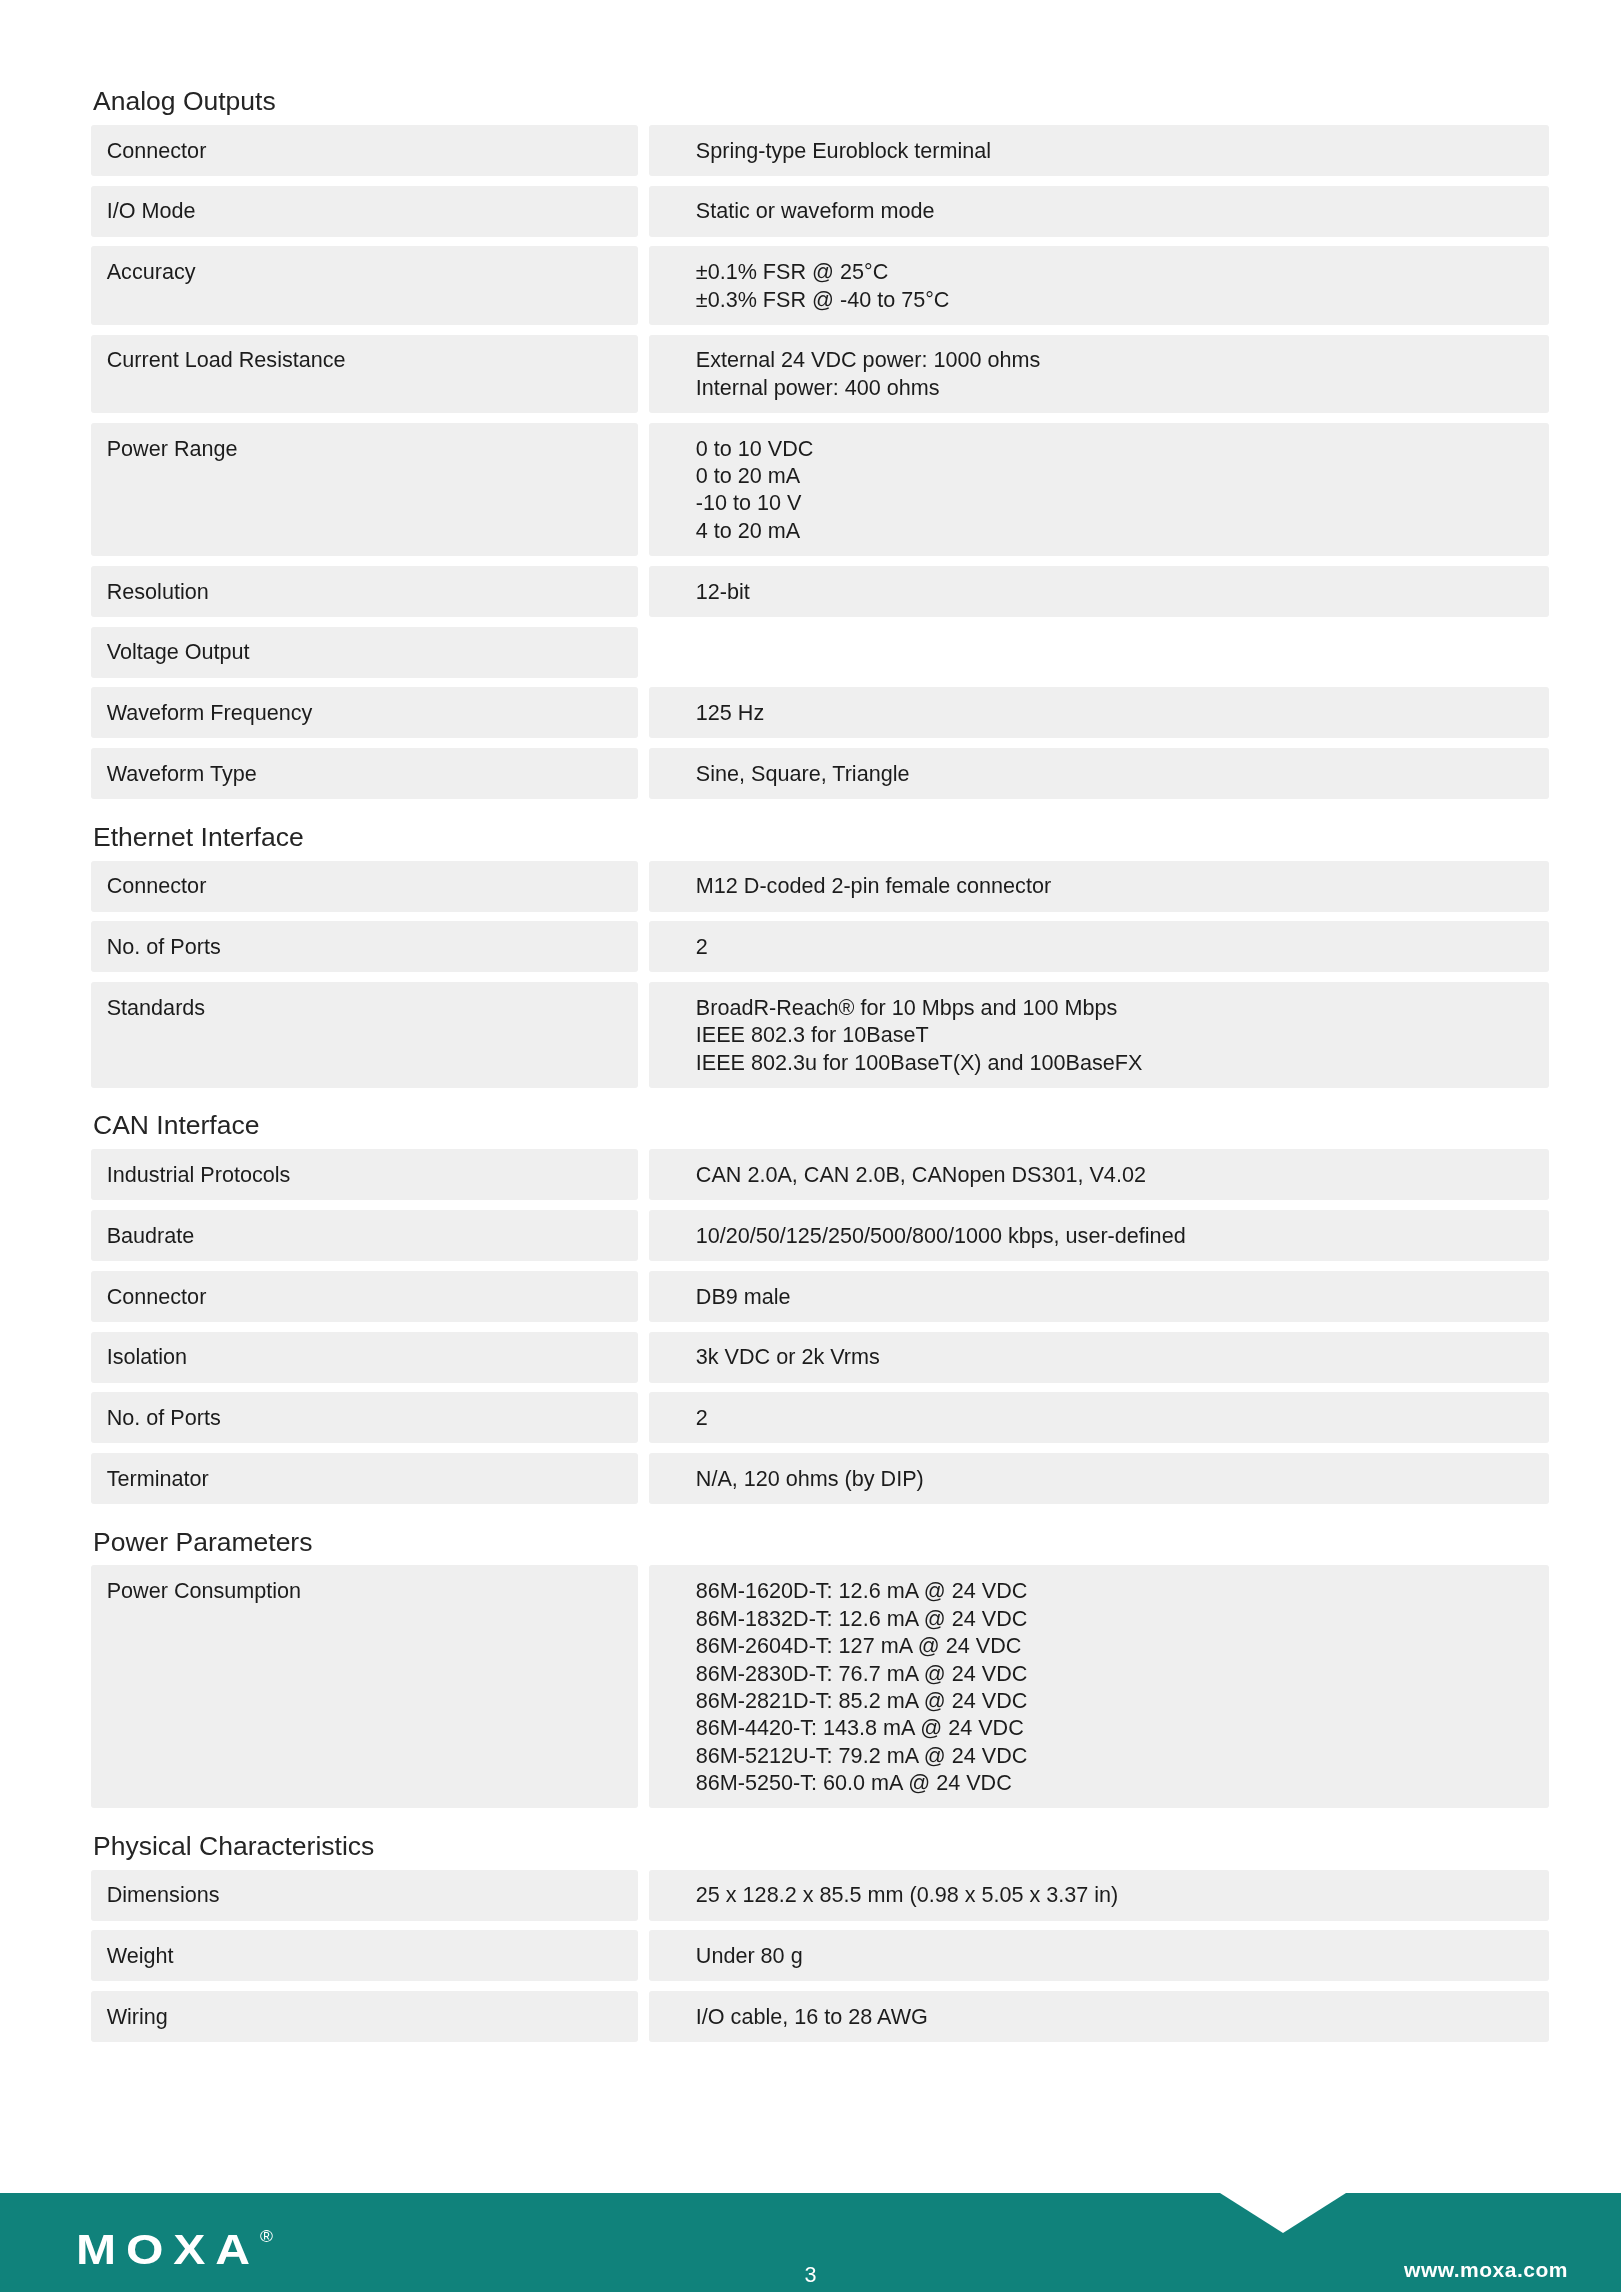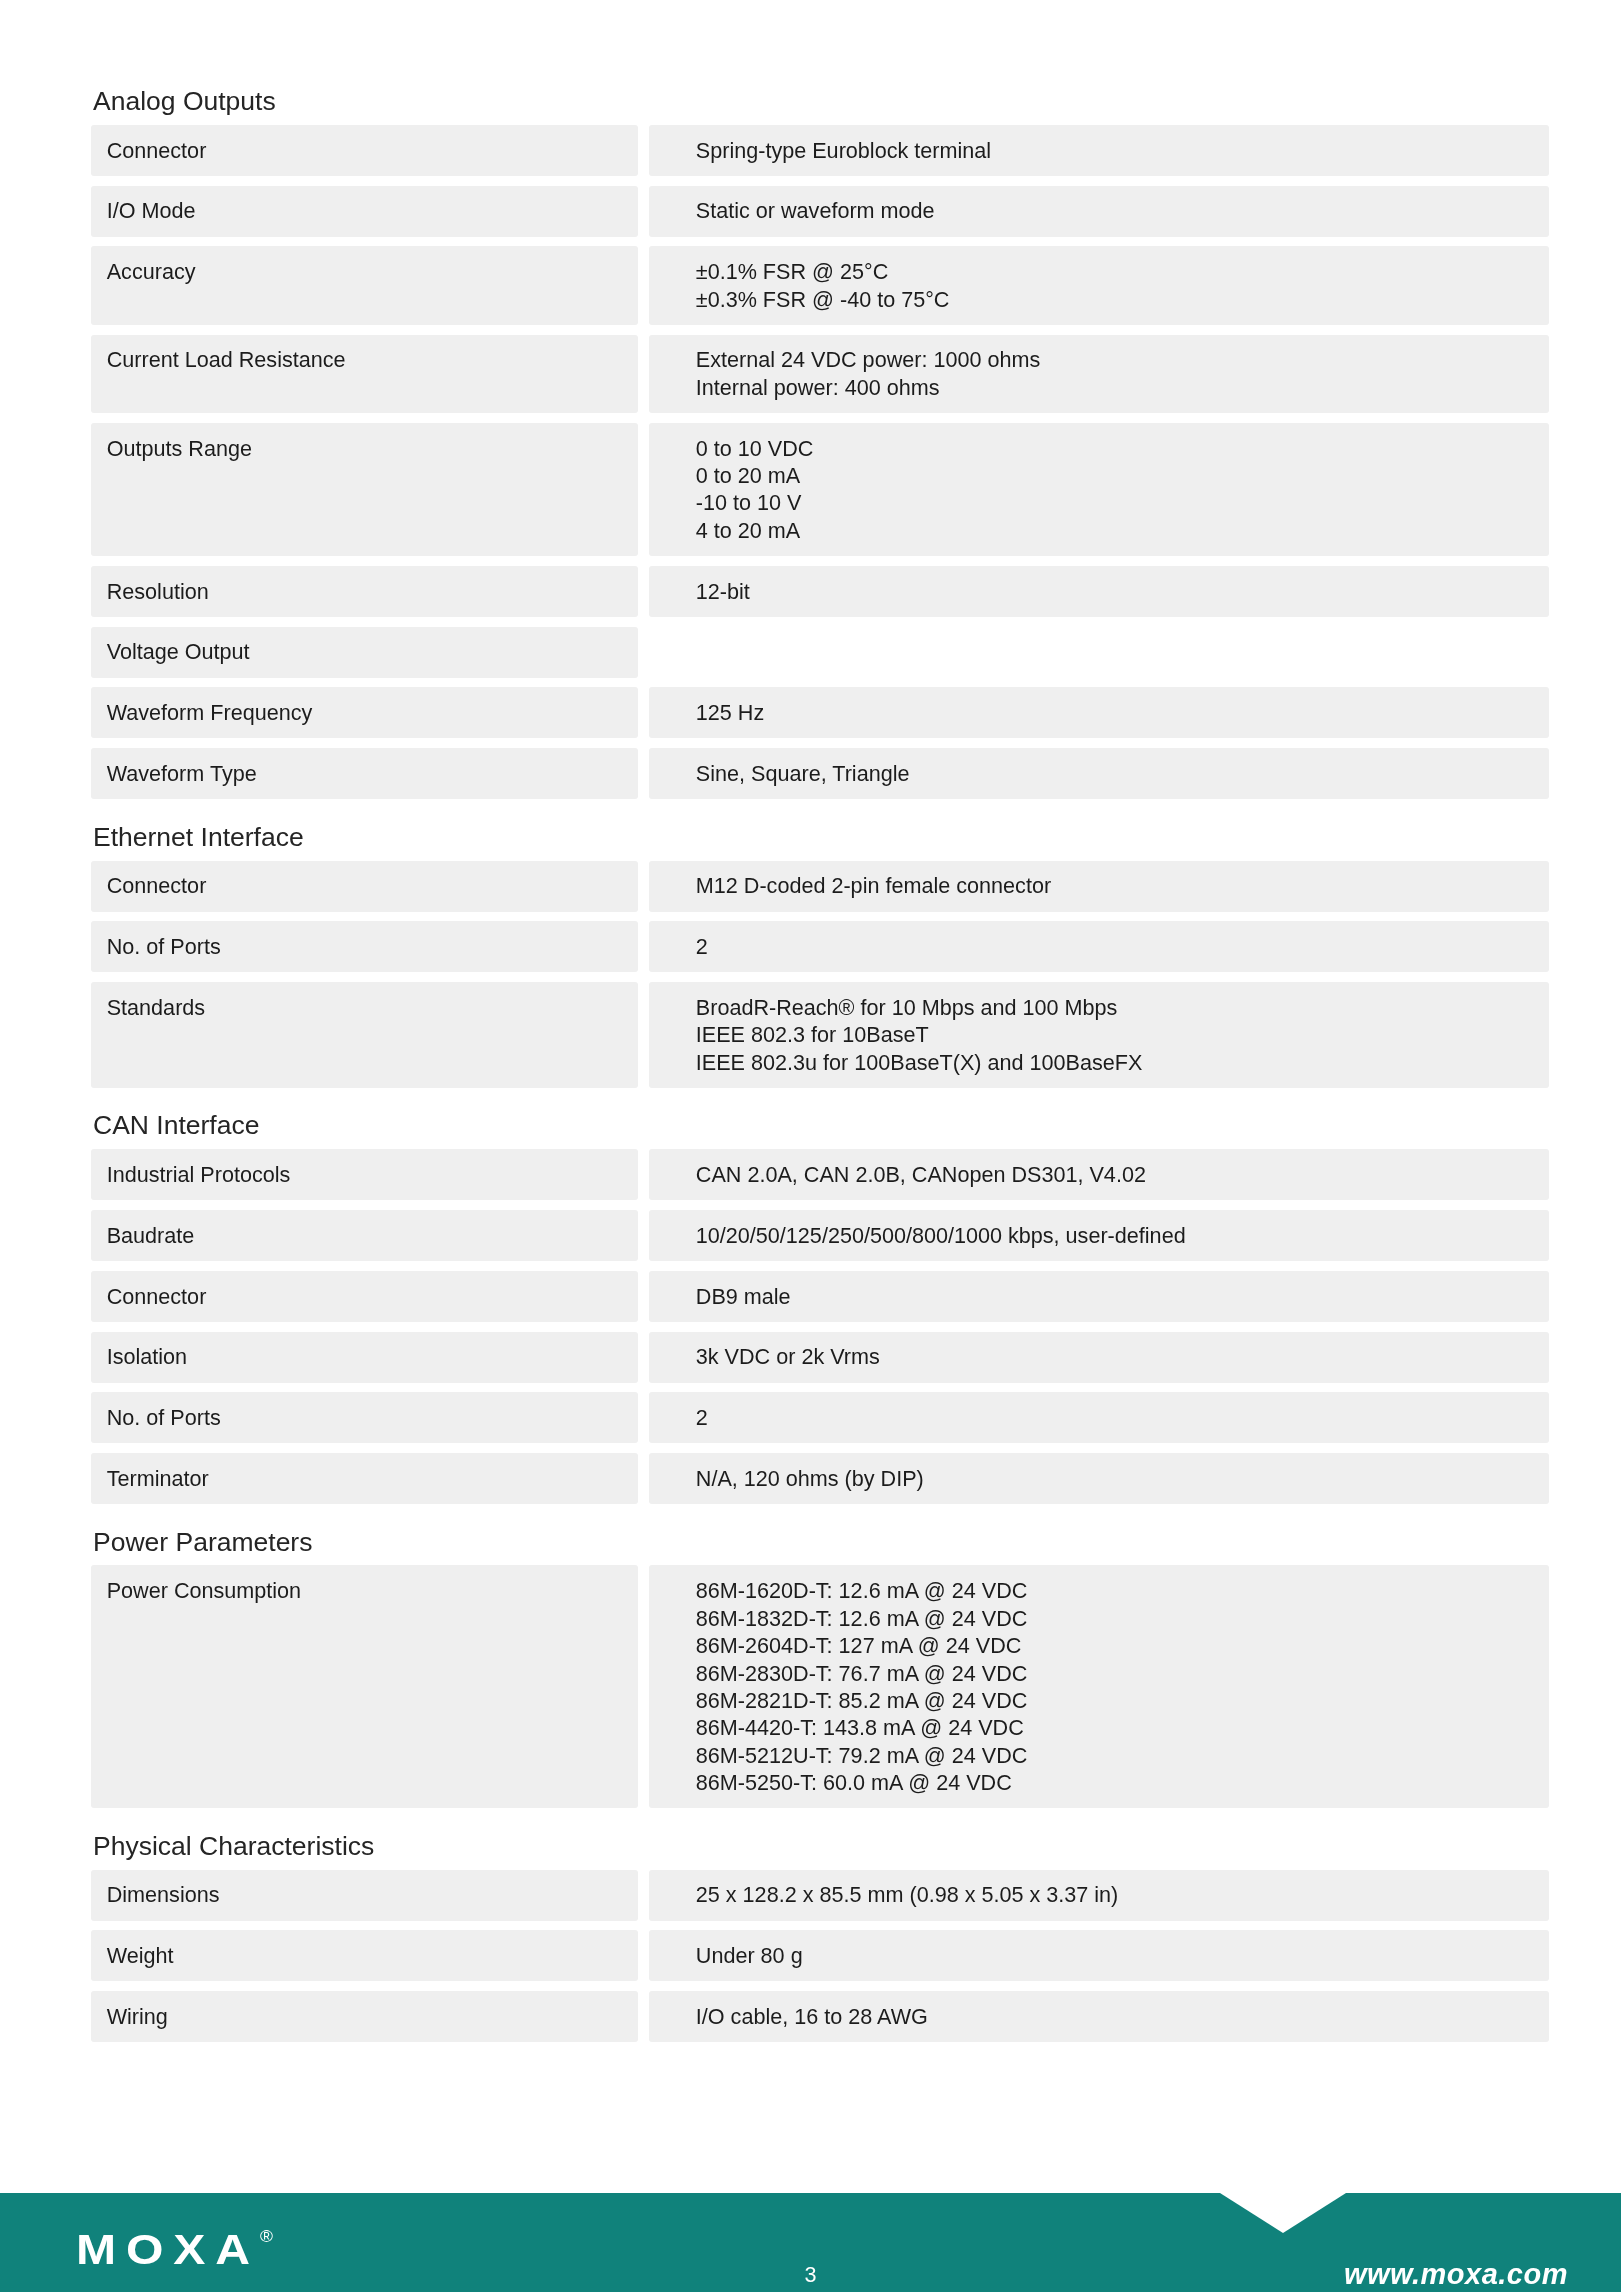--- a/index.html
+++ b/index.html
@@ -103,24 +103,23 @@
     top:69px;
     text-align:center;
     color:#ffffff;
     font-size:21.6px;
   }
   .website {
     position:absolute;
     right:53px;
     top:65px;
     color:#ffffff;
-    font-size:29px;
+    font-size:21px;
     font-weight:700;
     letter-spacing:0.5px;
-    font-style:italic;
   }
 </style>
 </head>
 <body>
 
 <div class="page">
 
   <main class="content" id="sections-root">
       <section class="spec-section">
         <h2 class="section-title">Analog Outputs</h2>
@@ -144,21 +143,21 @@
           </div>
         </div>
         <div class="spec-row">
           <div class="cell label-cell">Current Load Resistance</div>
           <div class="cell value-cell">
             <div class="value-line">External 24 VDC power: 1000 ohms</div>
             <div class="value-line">Internal power: 400 ohms</div>
           </div>
         </div>
         <div class="spec-row">
-          <div class="cell label-cell">Outputs Range</div>
+          <div class="cell label-cell">Power Range</div>
           <div class="cell value-cell">
             <div class="value-line">0 to 10 VDC</div>
             <div class="value-line">0 to 20 mA</div>
             <div class="value-line">-10 to 10 V</div>
             <div class="value-line">4 to 20 mA</div>
           </div>
         </div>
         <div class="spec-row">
           <div class="cell label-cell">Resolution</div>
           <div class="cell value-cell">

